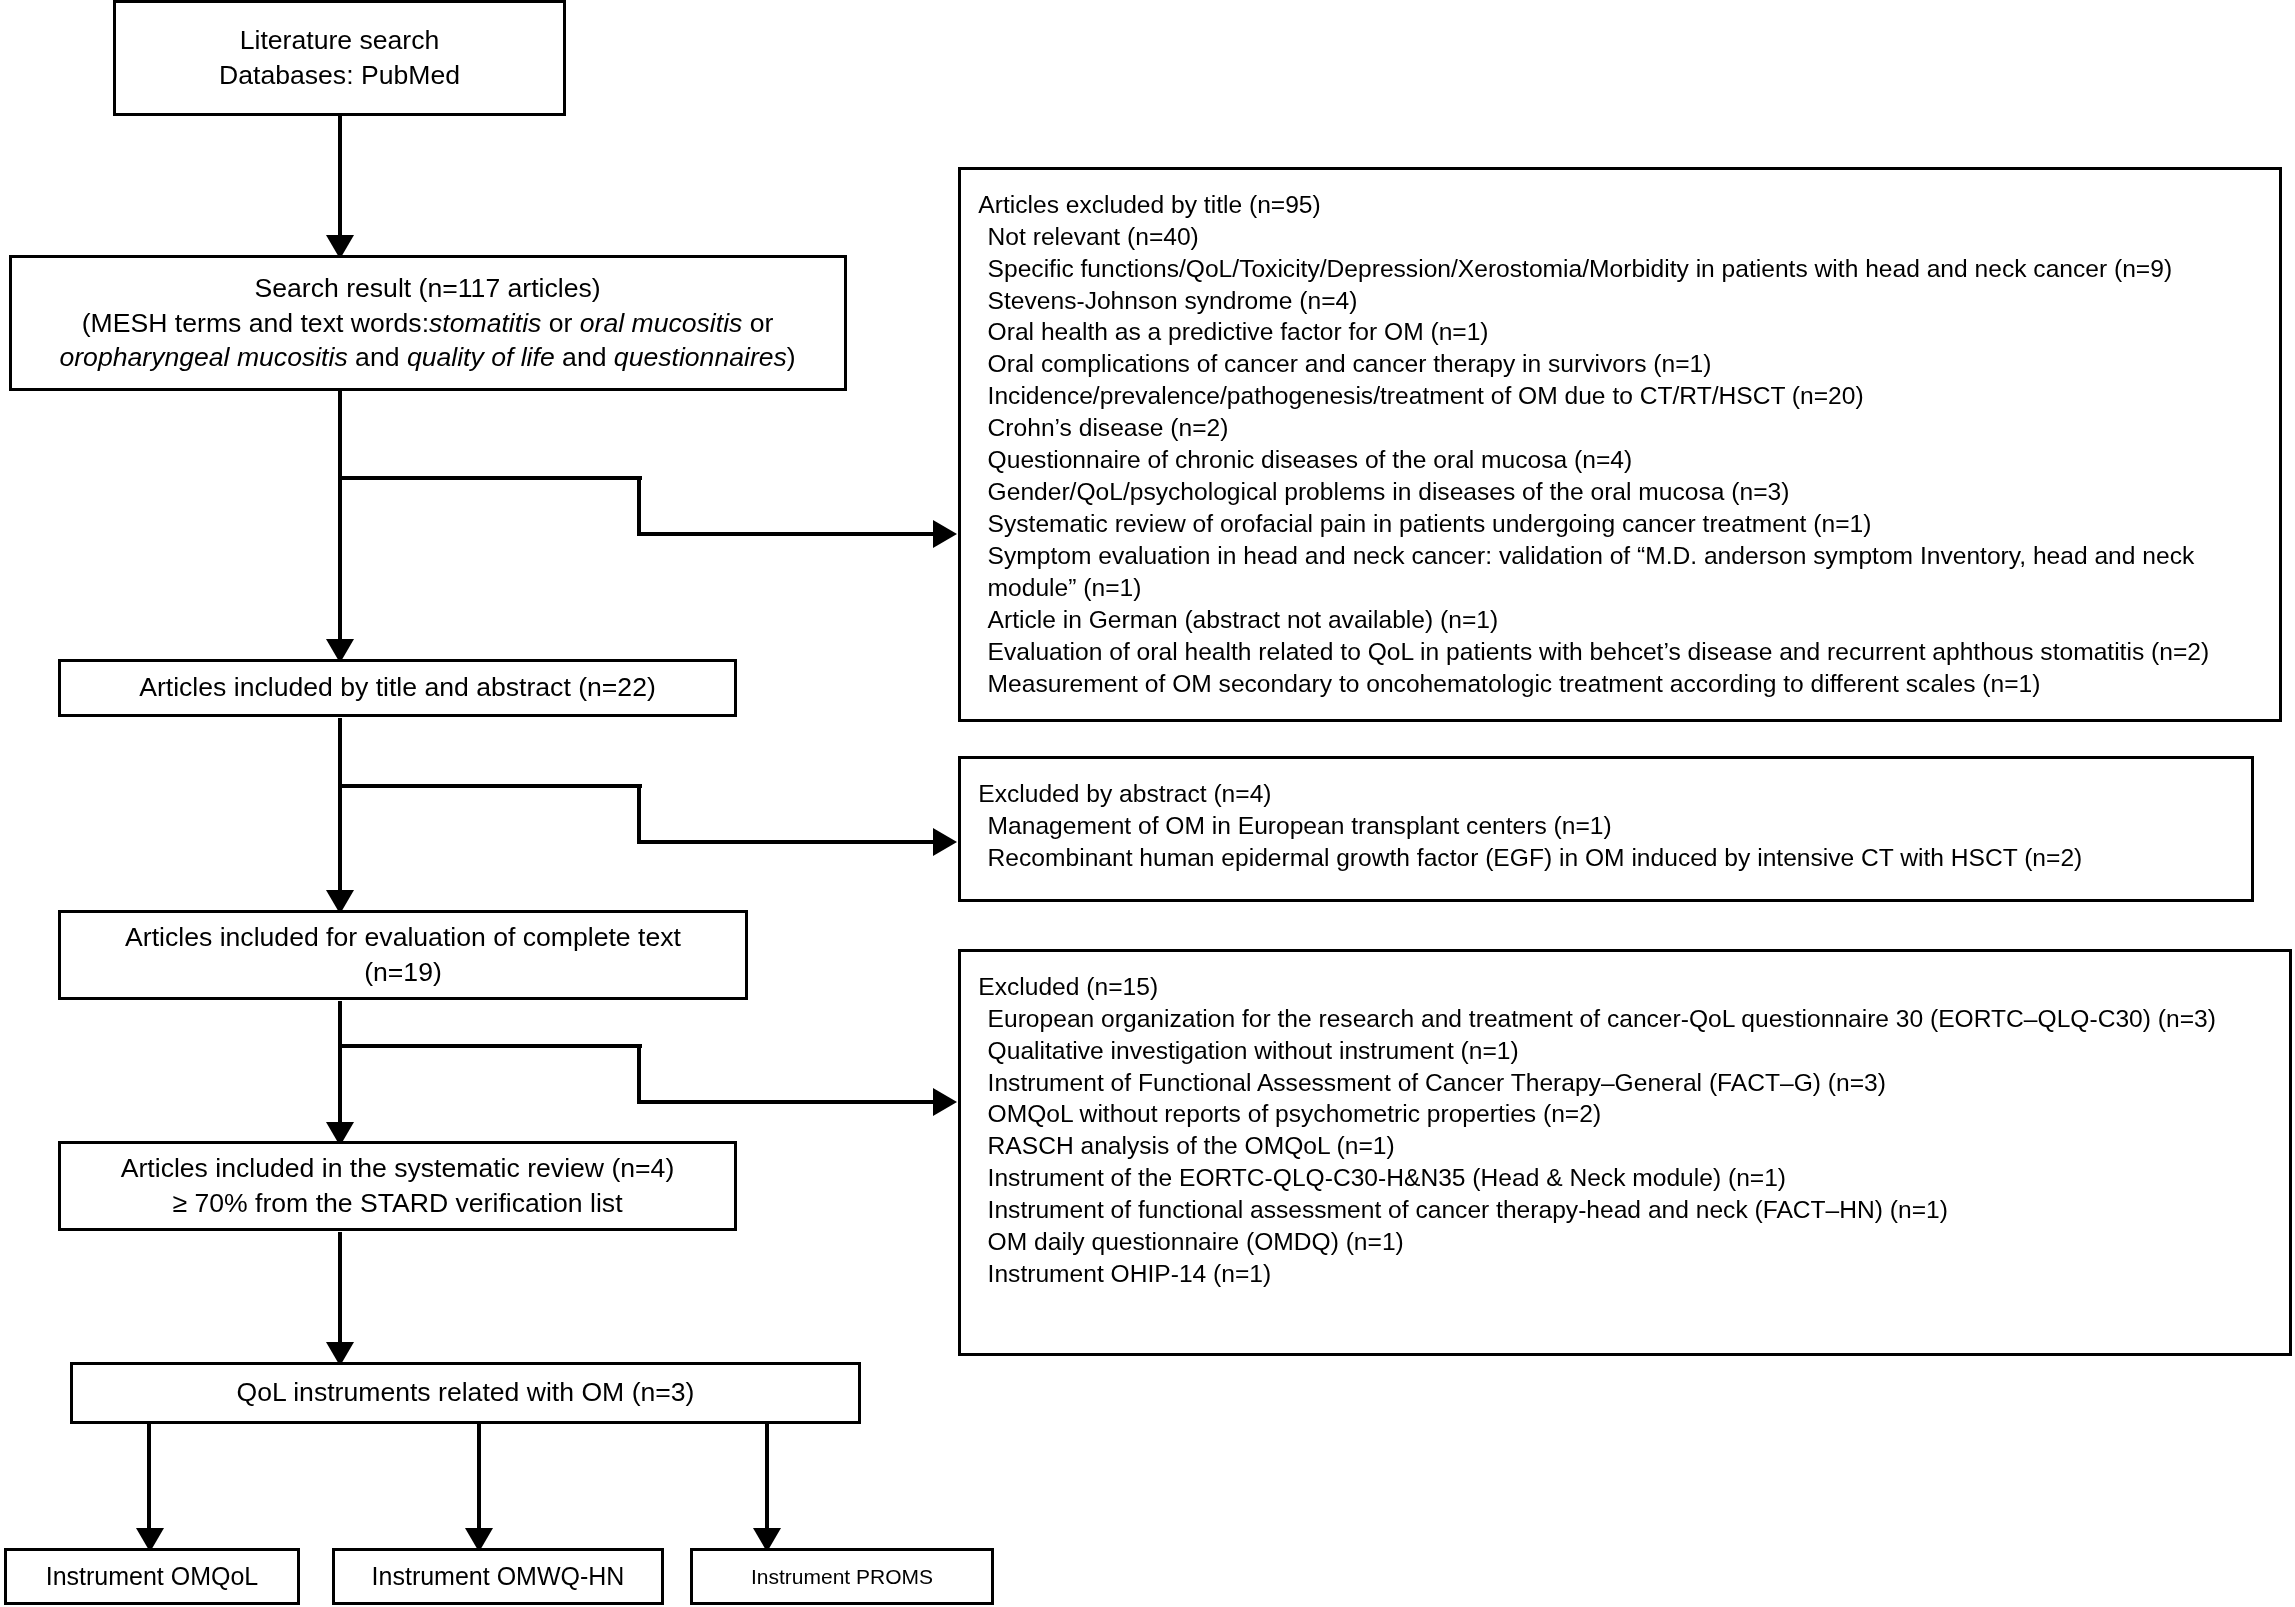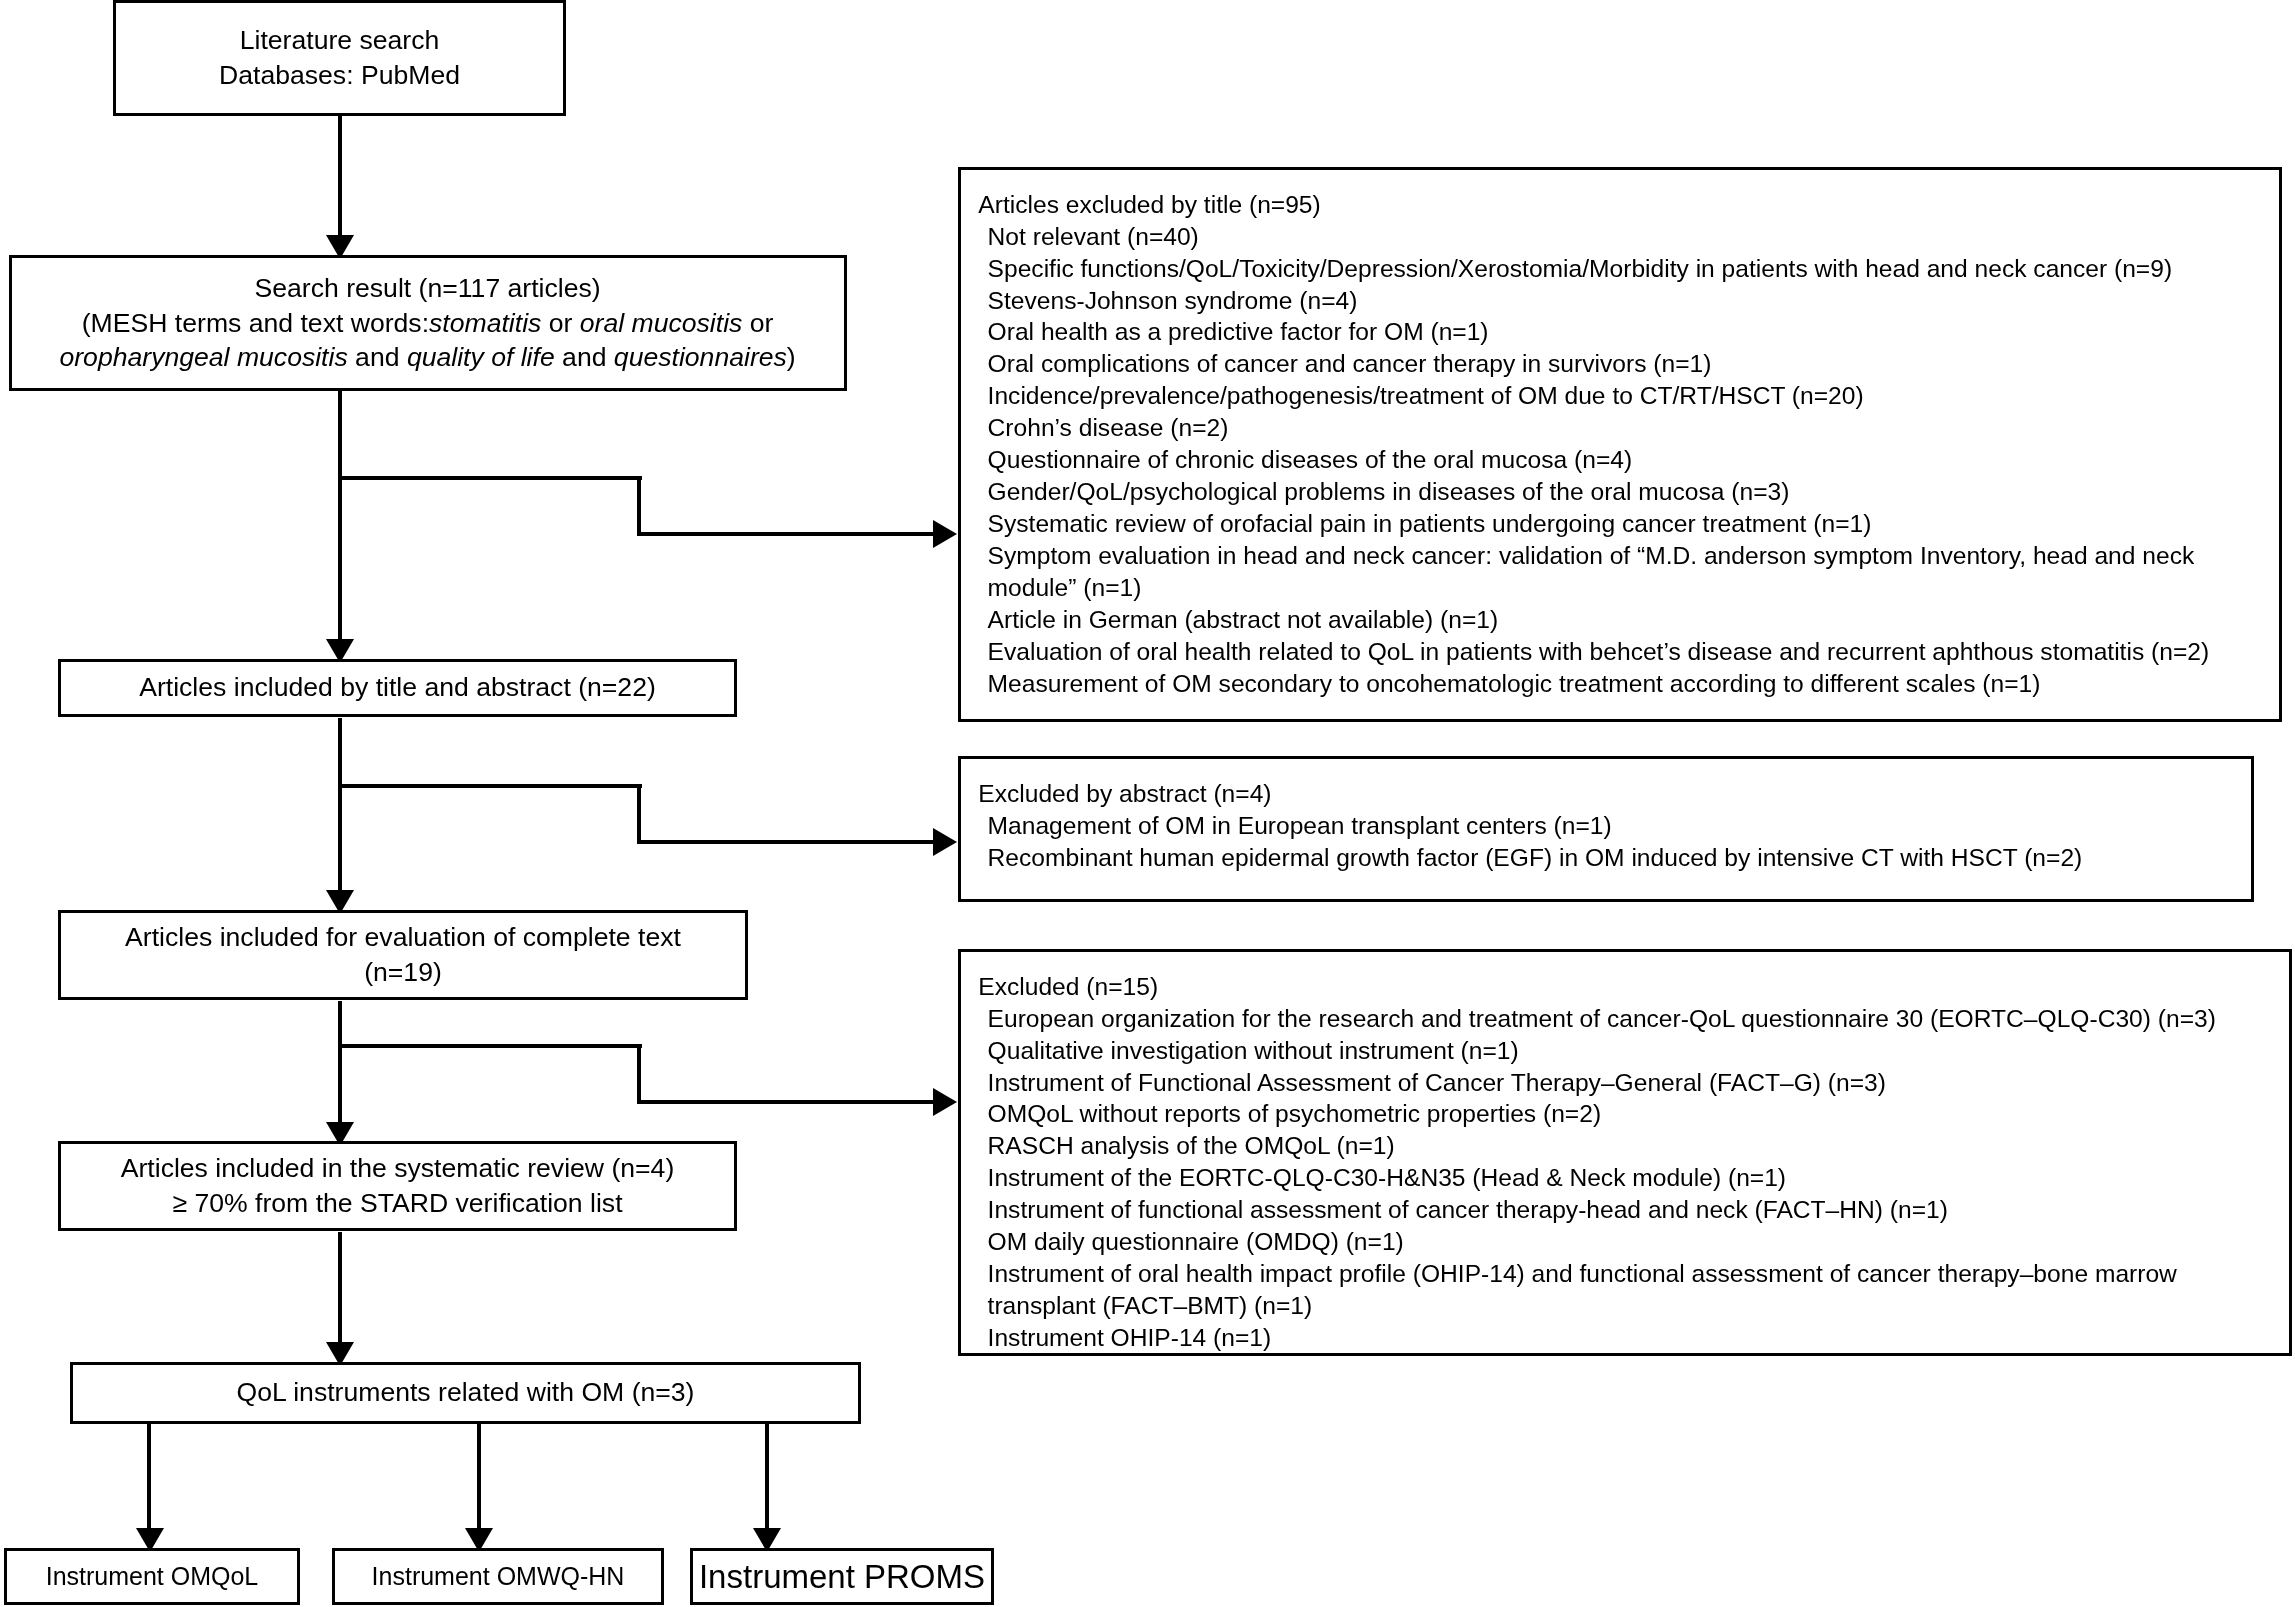--- a/index.html
+++ b/index.html
@@ -140,21 +140,21 @@
   <div class="arrow-down" style="left:753px; top:1528px;"></div>
 
   <div class="box" style="left:4px; top:1548px; width:296px; height:57px; font-size:25px;">
     <span class="line">Instrument OMQoL</span>
   </div>
 
   <div class="box" style="left:332px; top:1548px; width:332px; height:57px; font-size:25px;">
     <span class="line">Instrument OMWQ-HN</span>
   </div>
 
-  <div class="box" style="left:690px; top:1548px; width:304px; height:57px; font-size:33px;">
+  <div class="box" style="left:690px; top:1548px; width:304px; height:57px; font-size:21px;">
     <span class="line">Instrument PROMS</span>
   </div>
 
   <div class="box left-align" style="left:958px; top:167px; width:1324px; height:555px;">
     <span class="line">Articles excluded by title (n=95)</span>
     <span class="line indent">Not relevant (n=40)</span>
     <span class="line indent">Specific functions/QoL/Toxicity/Depression/Xerostomia/Morbidity in patients with head and neck cancer (n=9)</span>
     <span class="line indent">Stevens-Johnson syndrome (n=4)</span>
     <span class="line indent">Oral health as a predictive factor for OM (n=1)</span>
     <span class="line indent">Oral complications of cancer and cancer therapy in survivors (n=1)</span>
@@ -178,18 +178,17 @@
   <div class="box left-align" style="left:958px; top:949px; width:1334px; height:407px;">
     <span class="line">Excluded (n=15)</span>
     <span class="line indent">European organization for the research and treatment of cancer-QoL questionnaire 30 (EORTC–QLQ-C30) (n=3)</span>
     <span class="line indent">Qualitative investigation without instrument (n=1)</span>
     <span class="line indent">Instrument of Functional Assessment of Cancer Therapy–General (FACT–G) (n=3)</span>
     <span class="line indent">OMQoL without reports of psychometric properties (n=2)</span>
     <span class="line indent">RASCH analysis of the OMQoL (n=1)</span>
     <span class="line indent">Instrument of the EORTC-QLQ-C30-H&amp;N35 (Head &amp; Neck module)  (n=1)</span>
     <span class="line indent">Instrument of functional assessment of cancer therapy-head and neck (FACT–HN) (n=1)</span>
     <span class="line indent">OM daily questionnaire (OMDQ) (n=1)</span>
-    <span class="line indent">Instrument of oral health impact profile (OHIP-14) and functional assessment of cancer therapy–bone marrow transplant (FACT–BMT) (n=1)</span>
     <span class="line indent">Instrument OHIP-14 (n=1)</span>
   </div>
 
 </div>
 
 
 </body></html>

